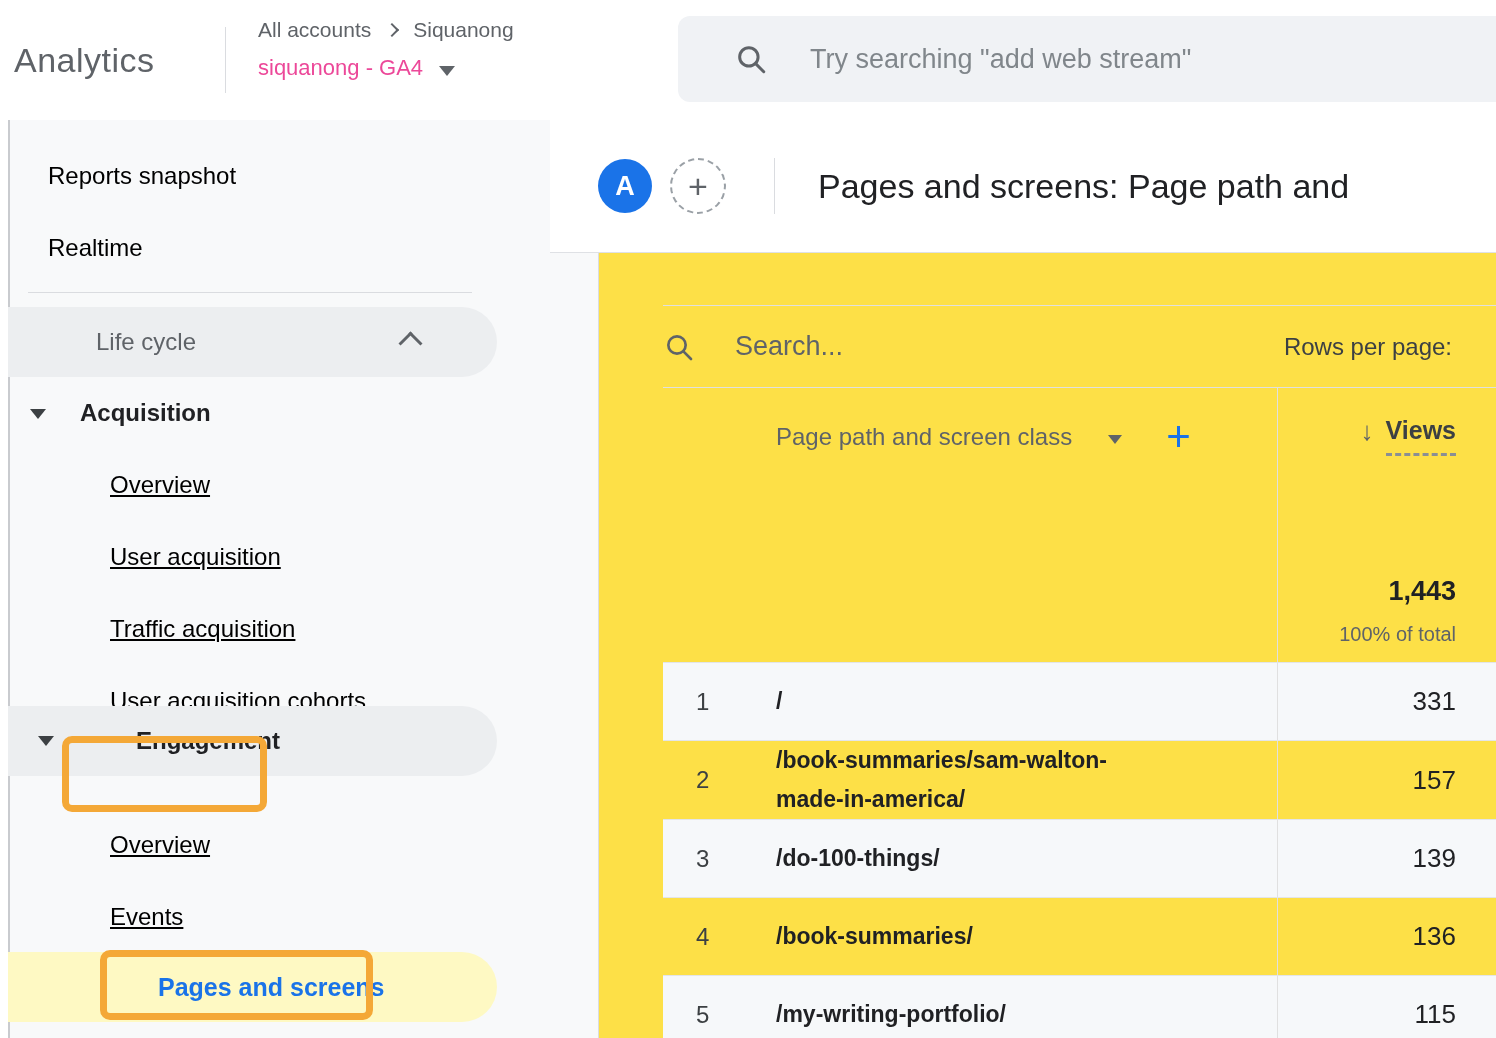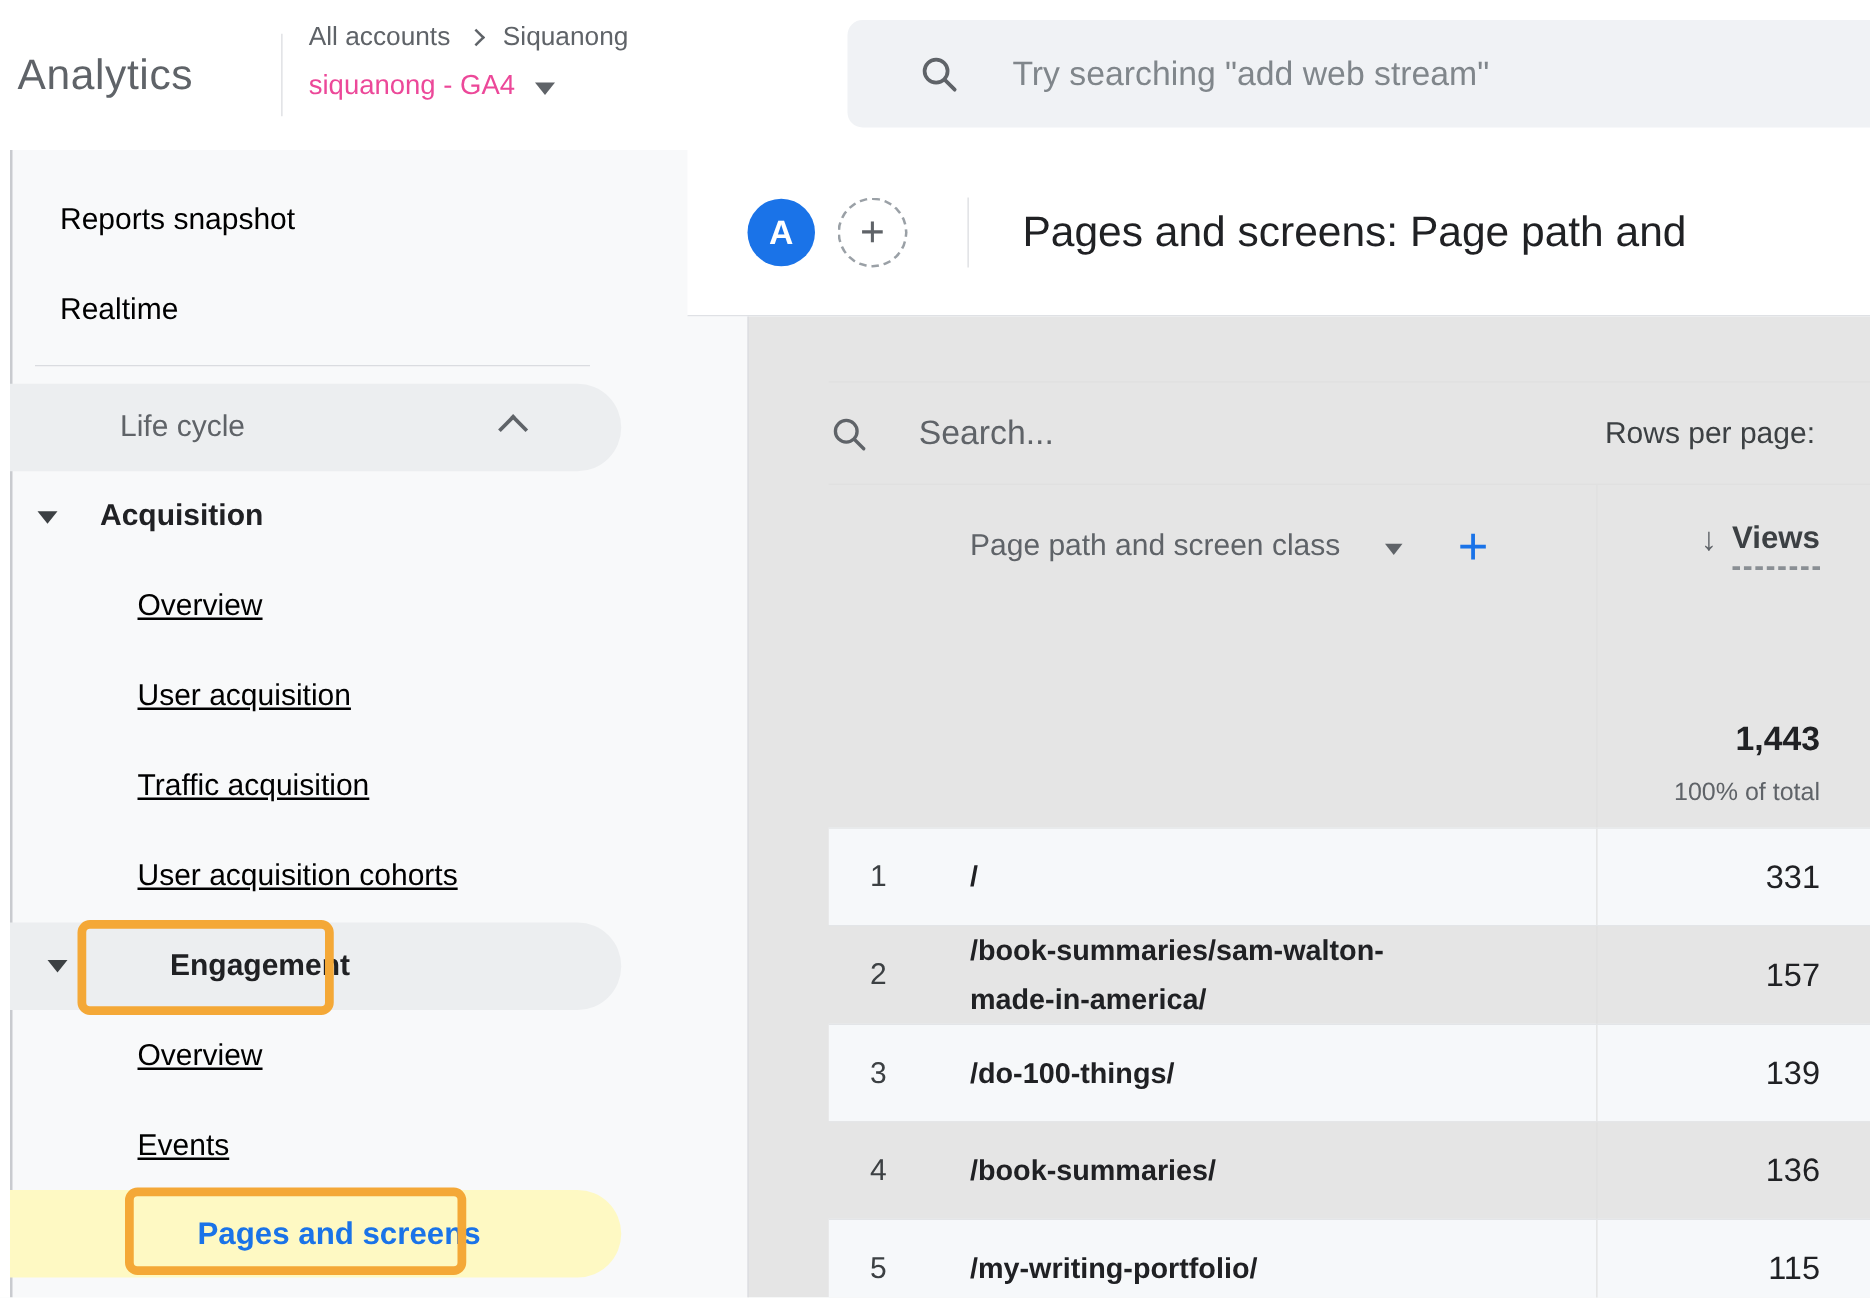--- a/index.html
+++ b/index.html
@@ -7,21 +7,21 @@
   body {
     font-family:"Liberation Sans", sans-serif;
     color:#202124; background:#fff; position:relative;
   }
 
   
   .app-header { position:absolute; left:0; top:0; width:1496px; height:120px; background:#fff; z-index:5; }
   .logo { position:absolute; left:14px; top:0; height:120px; display:flex; align-items:center;
           font-size:34px; color:#5f6368; letter-spacing:.5px; }
   .logo-divider { position:absolute; left:225px; top:27px; height:66px; width:1px; background:#dadce0; }
-  .property-block { position:absolute; left:247px; top:15px; }
+  .property-block { position:absolute; left:258px; top:15px; }
   .breadcrumb { display:flex; align-items:center; gap:12px; font-size:21px; color:#5f6368; height:30px; }
   .crumb-chevron { width:10px; height:10px; border-top:2.5px solid #5f6368; border-right:2.5px solid #5f6368;
                    transform:rotate(45deg); display:inline-block; margin:0 4px; }
   .property-row { display:flex; align-items:center; margin-top:10px; }
   .property-name { font-size:22px; color:#ec4899; }
   .caret-down { width:0; height:0; border-left:8px solid transparent; border-right:8px solid transparent;
                 border-top:10px solid #5f6368; display:inline-block; margin-left:16px; margin-top:6px; }
   .ga-search { position:absolute; left:678px; top:16px; width:840px; height:86px; background:#f0f2f5;
                border-radius:12px; display:flex; align-items:center; padding-left:56px; }
   .ga-search-text { font-size:27px; color:#80868b; margin-left:42px; }
@@ -65,21 +65,21 @@
   .report-header { position:absolute; left:550px; top:120px; width:946px; height:133px; background:#fff;
                    border-bottom:1px solid #dfe1e5; display:flex; align-items:center; padding-left:48px; z-index:4; }
   .avatar { width:54px; height:54px; border-radius:50%; background:#1a73e8; color:#fff;
             display:flex; align-items:center; justify-content:center; font-size:27px; font-weight:bold; }
   .add-comparison { width:56px; height:56px; border-radius:50%; border:2.5px dashed #9aa0a6; margin-left:18px;
                     display:flex; align-items:center; justify-content:center; font-size:34px; color:#5f6368; background:#fff; }
   .rh-divider { width:1px; height:56px; background:#dadce0; margin-left:48px; }
   .report-title { font-size:34px; color:#202124; margin-left:43px; white-space:nowrap; overflow:hidden; }
 
   
-  .card { position:absolute; left:598px; top:253px; width:898px; bottom:0; background:#e5e5e5;
+  .card { position:absolute; left:598px; top:253px; width:898px; bottom:0; background:#fde047;
           border-left:1px solid #dadce0; }
   .table { position:absolute; left:64px; top:52px; right:0; }
   .toolbar { height:83px; border-top:1px solid #e0e0e0; border-bottom:1px solid #e0e0e0;
              display:flex; align-items:center; }
   .tb-search { display:flex; align-items:center; flex:1; }
   .tb-search-text { font-size:27px; color:#5f6368; margin-left:40px; }
   .rows-per-page { font-size:24px; color:#3c4043; margin-right:44px; }
   .thead { display:flex; height:274px; }
   .th-dim { flex:1; position:relative; }
   .dim-line { position:absolute; left:113px; top:34px; display:flex; align-items:center; }
@@ -160,21 +160,21 @@
   <div class="side-item ind-sub" style="top:485px;">
     <span class="lbl">Traffic acquisition</span>
   </div>
   <div class="side-item ind-sub" style="top:413px;">
     <span class="lbl">User acquisition</span>
   </div>
   <div class="side-item ind-sub" style="top:557px;">
     <span class="lbl">User acquisition cohorts</span>
   </div>
 
-  <div class="pill pill-gray" style="top:618px;">
+  <div class="pill pill-gray" style="top:586px;">
     <span class="expander" style="top:30px;"></span>
     <span class="section-label">Engagement</span>
   </div>
   <div class="side-item ind-sub" style="top:701px;">
     <span class="lbl">Overview</span>
   </div>
   <div class="side-item ind-sub" style="top:773px;">
     <span class="lbl">Events</span>
   </div>
   <div class="pill pill-blue" style="top:832px;">

